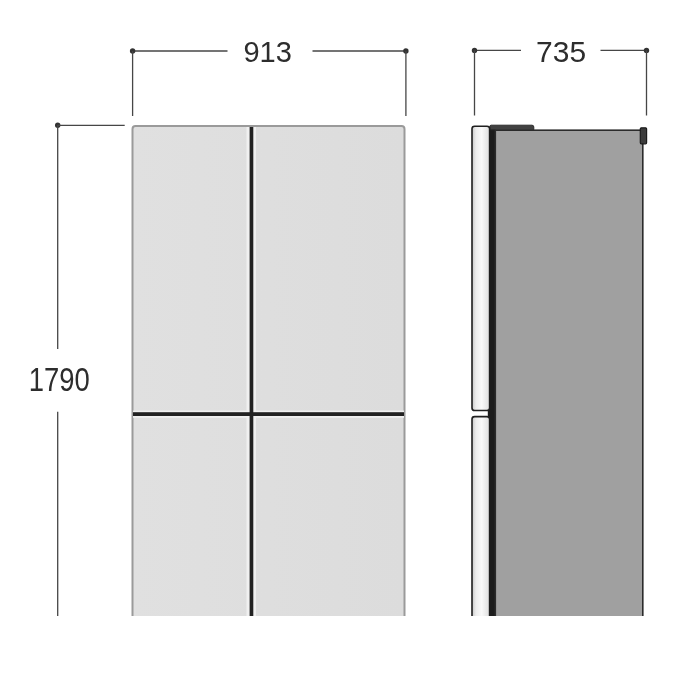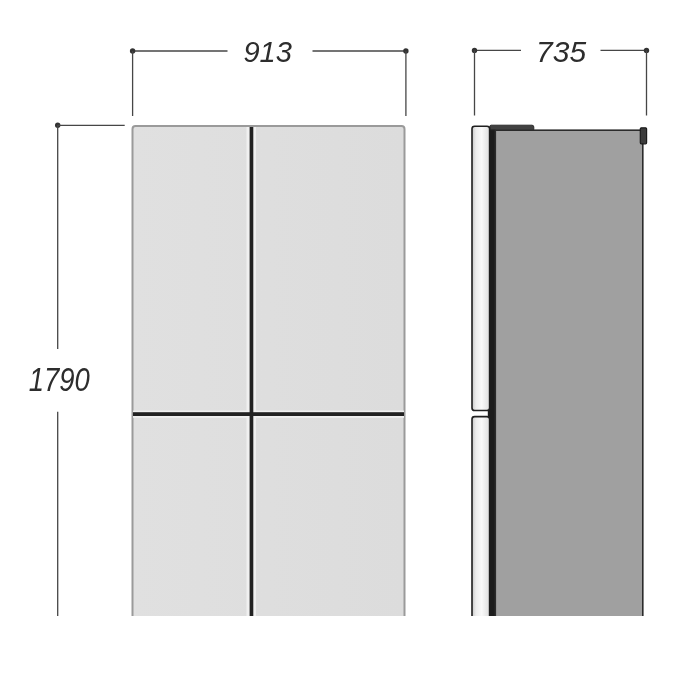--- a/index.html
+++ b/index.html
@@ -1,16 +1,16 @@
 <!DOCTYPE html>
 <html><head>
 <meta charset="utf-8">
 <style>
   html,body{margin:0;padding:0;background:#ffffff;}
-  .wrap{width:700px;height:616px;position:relative;background:#ffffff;overflow:hidden;font-style:italic;}
+  .wrap{width:700px;height:616px;position:relative;background:#ffffff;overflow:hidden;}
   text{font-family:"Liberation Sans",sans-serif;fill:#2d2d2d;}
 </style>
 </head>
 <body>
 <div class="wrap">
 <svg width="700" height="700" viewBox="0 0 700 700" xmlns="http://www.w3.org/2000/svg">
   <defs>
     <linearGradient id="stripGrad" x1="0" y1="0" x2="1" y2="0">
       <stop offset="0%" stop-color="#c6c6c6"></stop>
       <stop offset="22%" stop-color="#ececec"></stop>

